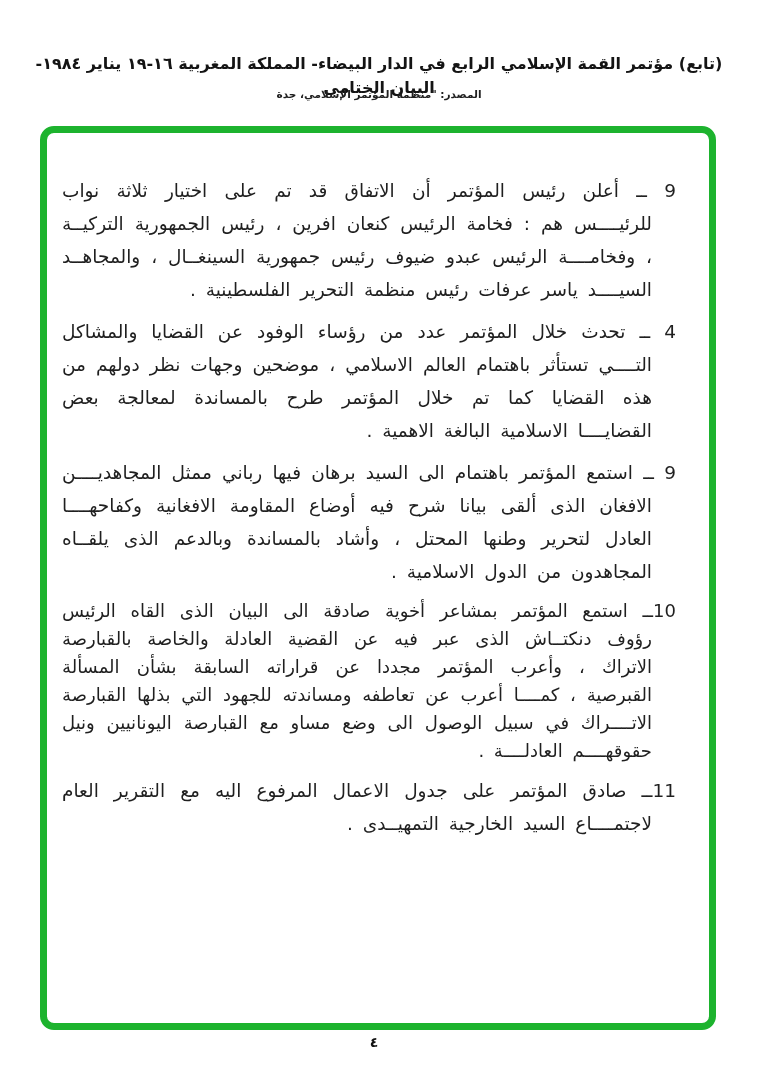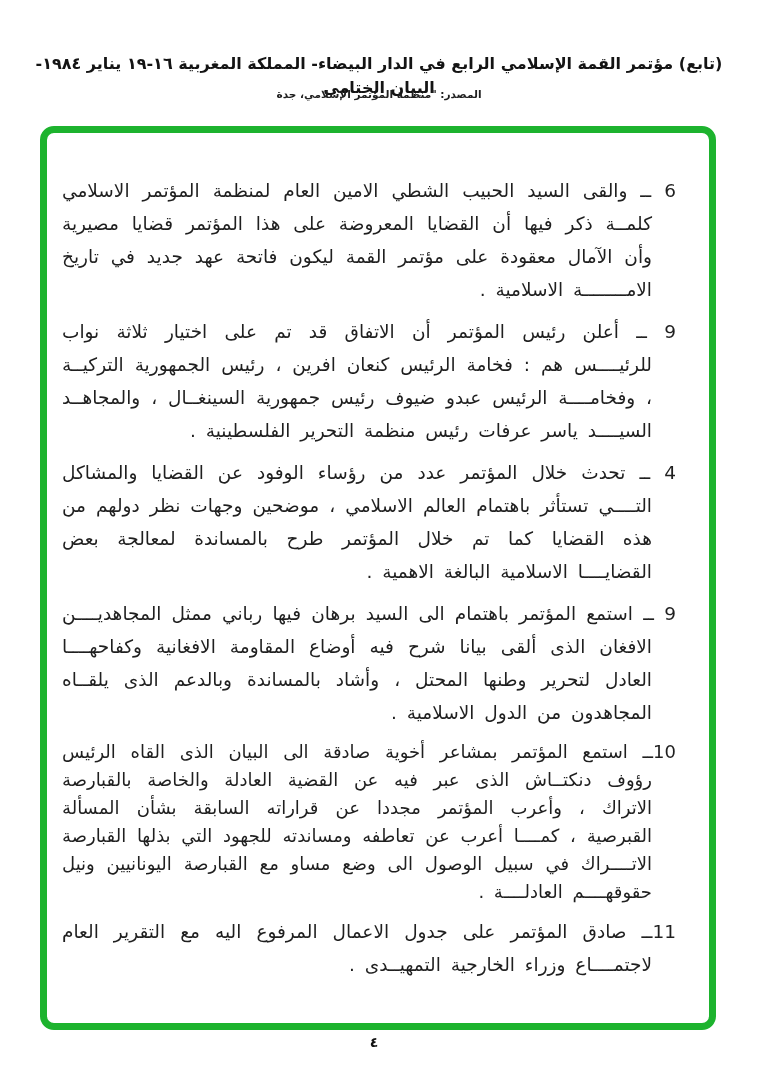--- a/index.html
+++ b/index.html
@@ -97,24 +97,20 @@
 </head>
 <body>
 
 <div class="page-header">(تابع) مؤتمر القمة الإسلامي الرابع في الدار البيضاء- المملكة المغربية ١٦-١٩ يناير ١٩٨٤- البيان الختامى</div>
 <div class="source-line">المصدر: "منظمة المؤتمر الإسلامي، جدة</div>
 
 <div class="doc-frame"></div>
 
 <div class="doc-body">
 
-  <div class="para">
-    <span class="para-num">6 ــ</span>
-    <span class="para-text">والقى السيد الحبيب الشطي الامين العام لمنظمة المؤتمر الاسلامي كلمــة ذكر فيها أن القضايا المعروضة على هذا المؤتمر قضايا مصيرية وأن الآمال معقودة على مؤتمر القمة ليكون فاتحة عهد جديد في تاريخ الامــــــــة الاسلامية .</span>
-  </div>
 
   <div class="para">
     <span class="para-num">9 ــ</span>
     <span class="para-text">أعلن رئيس المؤتمر أن الاتفاق قد تم على اختيار ثلاثة نواب للرئيــــس هم : فخامة الرئيس كنعان افرين ، رئيس الجمهورية التركيــة ، وفخامــــة الرئيس عبدو ضيوف رئيس جمهورية السينغــال ، والمجاهــد السيــــد ياسر عرفات رئيس منظمة التحرير الفلسطينية .</span>
   </div>
 
   <div class="para">
     <span class="para-num">4 ــ</span>
     <span class="para-text">تحدث خلال المؤتمر عدد من رؤساء الوفود عن القضايا والمشاكل التــــي تستأثر باهتمام العالم الاسلامي ، موضحين وجهات نظر دولهم من هذه القضايا كما تم خلال المؤتمر طرح بالمساندة لمعالجة بعض القضايــــا الاسلامية البالغة الاهمية .</span>
   </div>
@@ -124,18 +120,18 @@
     <span class="para-text">استمع المؤتمر باهتمام الى السيد برهان فيها رباني ممثل المجاهديــــن الافغان الذى ألقى بيانا شرح فيه أوضاع المقاومة الافغانية وكفاحهــــا العادل لتحرير وطنها المحتل ، وأشاد بالمساندة وبالدعم الذى يلقــاه المجاهدون من الدول الاسلامية .</span>
   </div>
 
   <div class="para tight">
     <span class="para-num">10ــ</span>
     <span class="para-text">استمع المؤتمر بمشاعر أخوية صادقة الى البيان الذى القاه الرئيس رؤوف دنكتــاش الذى عبر فيه عن القضية العادلة والخاصة بالقبارصة الاتراك ، وأعرب المؤتمر مجددا عن قراراته السابقة بشأن المسألة القبرصية ، كمــــا أعرب عن تعاطفه ومساندته للجهود التي بذلها القبارصة الاتــــراك في سبيل الوصول الى وضع مساو مع القبارصة اليونانيين ونيل حقوقهــــم العادلــــة .</span>
   </div>
 
   <div class="para">
     <span class="para-num">11ــ</span>
-    <span class="para-text">صادق المؤتمر على جدول الاعمال المرفوع اليه مع التقرير العام لاجتمــــاع وزراء الخارجية التمهيــدى .</span>
+    <span class="para-text">صادق المؤتمر على جدول الاعمال المرفوع اليه مع التقرير العام لاجتمــــاع السيد الخارجية التمهيــدى .</span>
   </div>
 
 </div>
 
 <div class="page-num">٤</div>
 
 </body></html>

